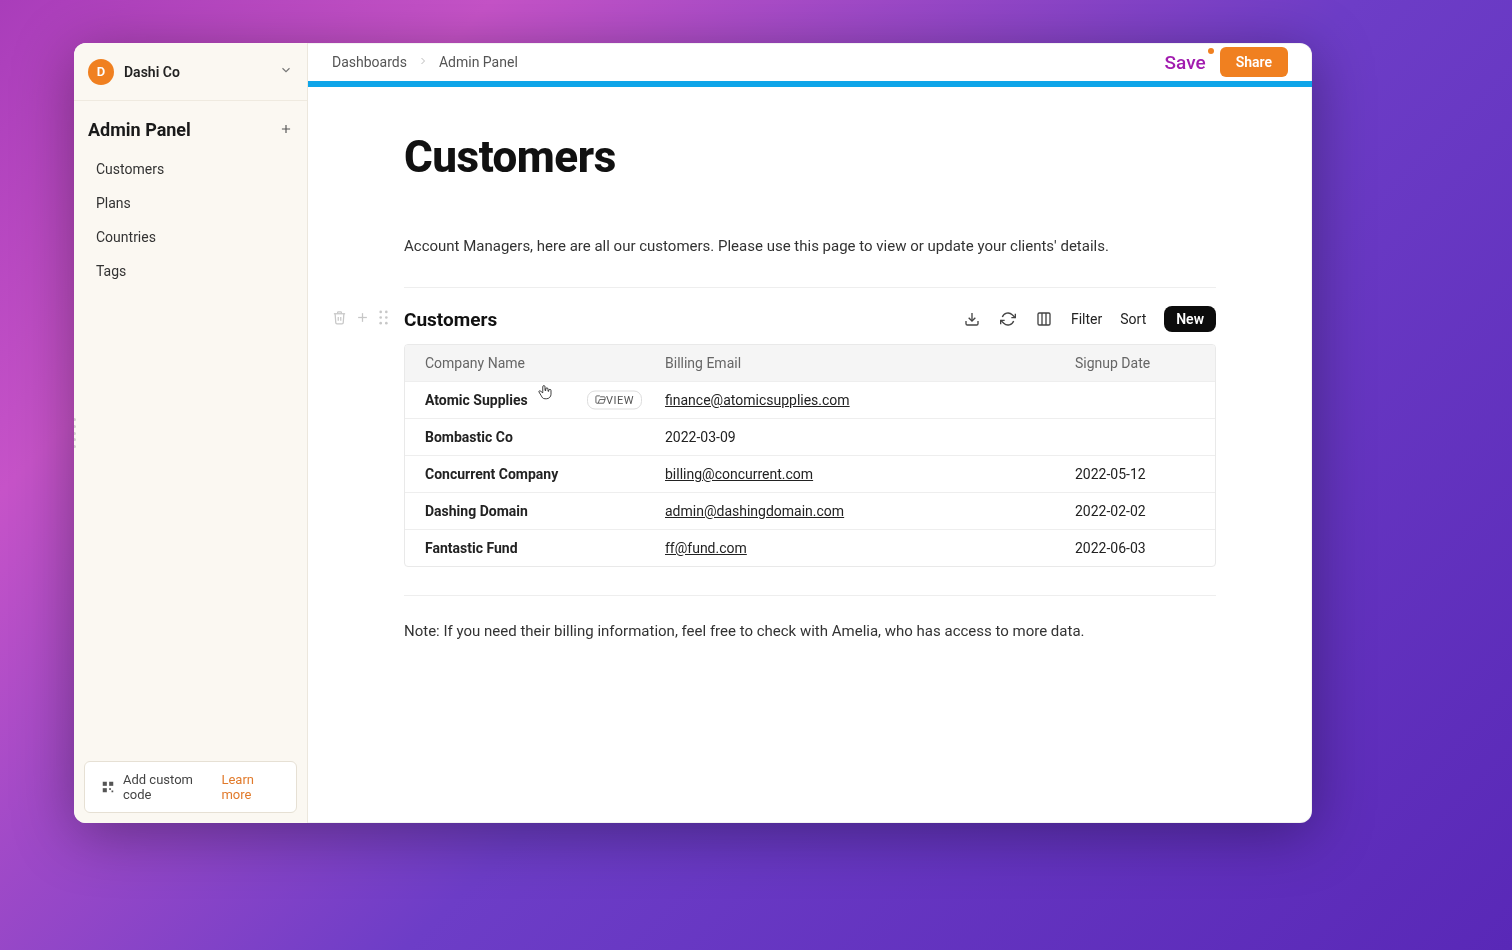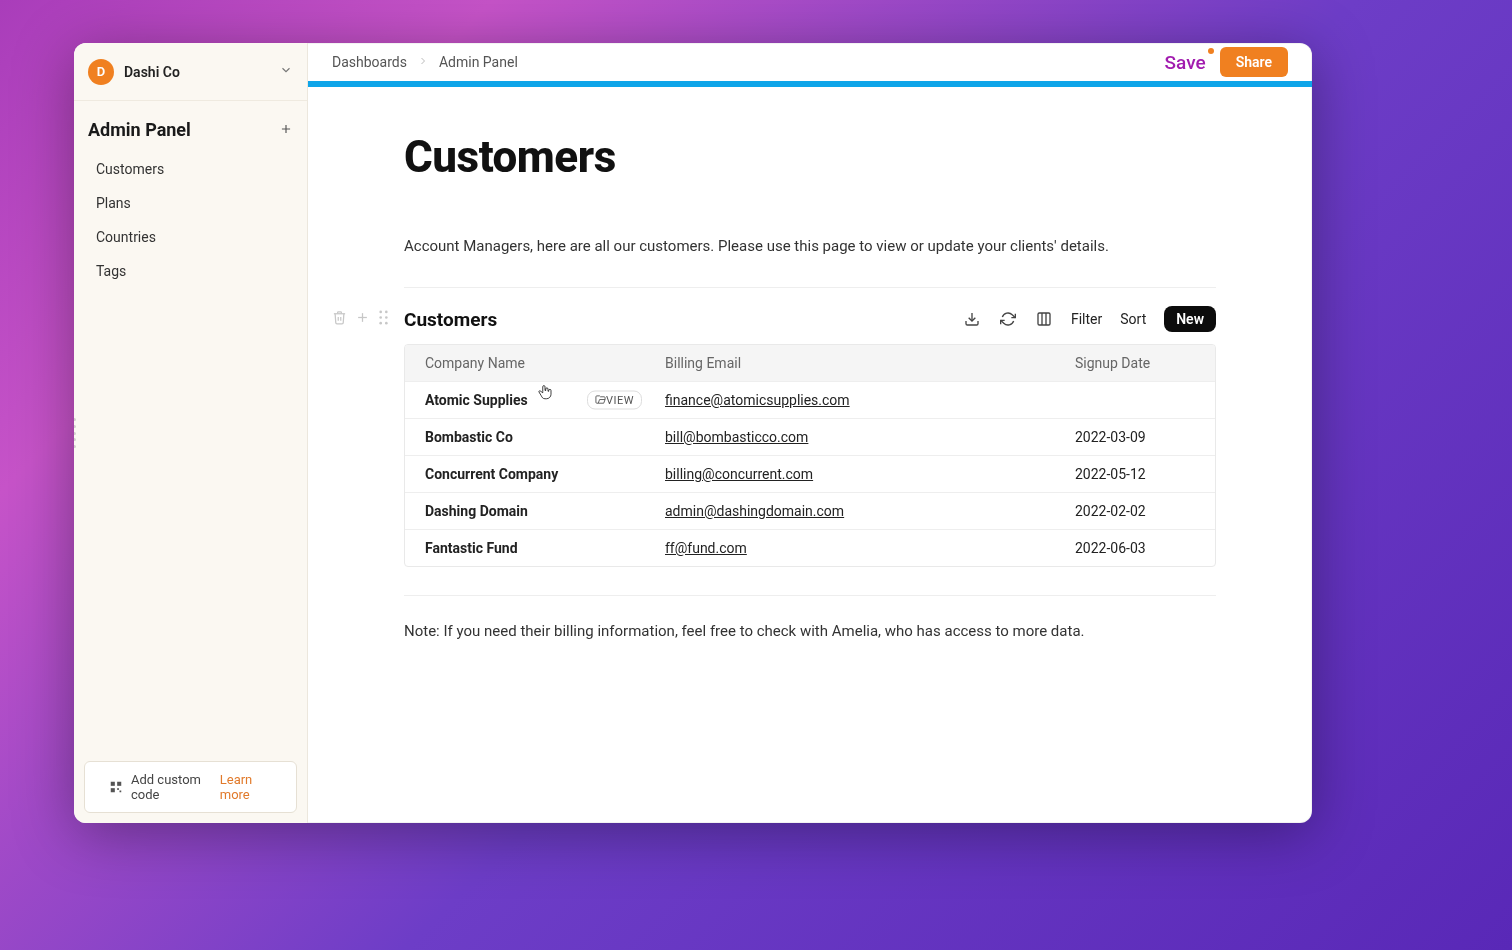--- a/index.html
+++ b/index.html
@@ -15,21 +15,21 @@
   .org-switcher { height:58px; display:flex; align-items:center; padding:0 14px; border-bottom:1px solid #efeae0; cursor:pointer; }
   .org-badge { width:26px;height:26px;border-radius:50%;background:#f08020;color:#fff;font-weight:600;font-size:13px;display:flex;align-items:center;justify-content:center;margin-right:10px; }
   .org-name { font-size:14px; font-weight:600; color:#222; flex:1; }
   .org-chevron { color:#777; }
   .section-header { display:flex; align-items:center; justify-content:space-between; padding:18px 14px 8px 14px; }
   .section-title { font-size:18px; font-weight:700; color:#1a1a1a; }
   .plus-btn { color:#555; font-size:18px; cursor:pointer; line-height:1; }
   .nav-list { padding:4px 0; }
   .nav-item { padding:9px 14px 9px 22px; font-size:14px; color:#333; cursor:pointer; }
   .sidebar-footer { margin-top:auto; padding:10px; }
-  .custom-code-box { border:1px solid #e6e0d4; border-radius:6px; background:#fff; padding:10px 24px; display:flex; align-items:center; gap:8px; font-size:13px; }
+  .custom-code-box { border:1px solid #e6e0d4; border-radius:6px; background:#fff; padding:10px 16px; display:flex; align-items:center; gap:8px; font-size:13px; }
   .cc-icon { width:14px;height:14px;color:#555; display:inline-flex;align-items:center;justify-content:center; }
   .cc-label { color:#444; }
   .cc-learn { margin-left:auto; color:#e17a2b; cursor:pointer; }
   
   .main { flex:1; display:flex; flex-direction:column; }
   .topbar { height:44px; border-bottom:6px solid #0ea5e9; display:flex; align-items:center; padding:0 24px; gap:12px; }
   .crumbs { display:flex; align-items:center; gap:10px; color:#555; font-size:14px; }
   .crumb-sep { color:#bbb; }
   .topbar-actions { margin-left:auto; display:flex; align-items:center; gap:14px; }
   .save-link { font-size:19px; color:#a21caf; position:relative; cursor:pointer; font-weight:500; }
@@ -230,21 +230,20 @@
               <svg width="11" height="11" viewBox="0 0 24 24" fill="none" stroke="currentColor" stroke-width="2">
                   <path d="M22 11V7a2 2 0 0 0-2-2h-8l-2-2H4a2 2 0 0 0-2 2v12a2 2 0 0 0 2 2h3"></path>
                   <path d="M22 11l-3 8H7l3-8h12z"></path>
                 </svg>
               <span>VIEW</span>
             </div>
             <div class="td col-email"><a>finance@atomicsupplies.com</a></div>
           </div>
           <div class="trow">
             <div class="td col-name">Bombastic Co</div>
-            <div class="td col-email"><a>bill@bombasticco.com</a></div>
             <div class="td col-date">2022-03-09</div>
           </div>
           <div class="trow">
             <div class="td col-name">Concurrent Company</div>
             <div class="td col-email"><a>billing@concurrent.com</a></div>
             <div class="td col-date">2022-05-12</div>
           </div>
           <div class="trow">
             <div class="td col-name">Dashing Domain</div>
             <div class="td col-email"><a>admin@dashingdomain.com</a></div>

